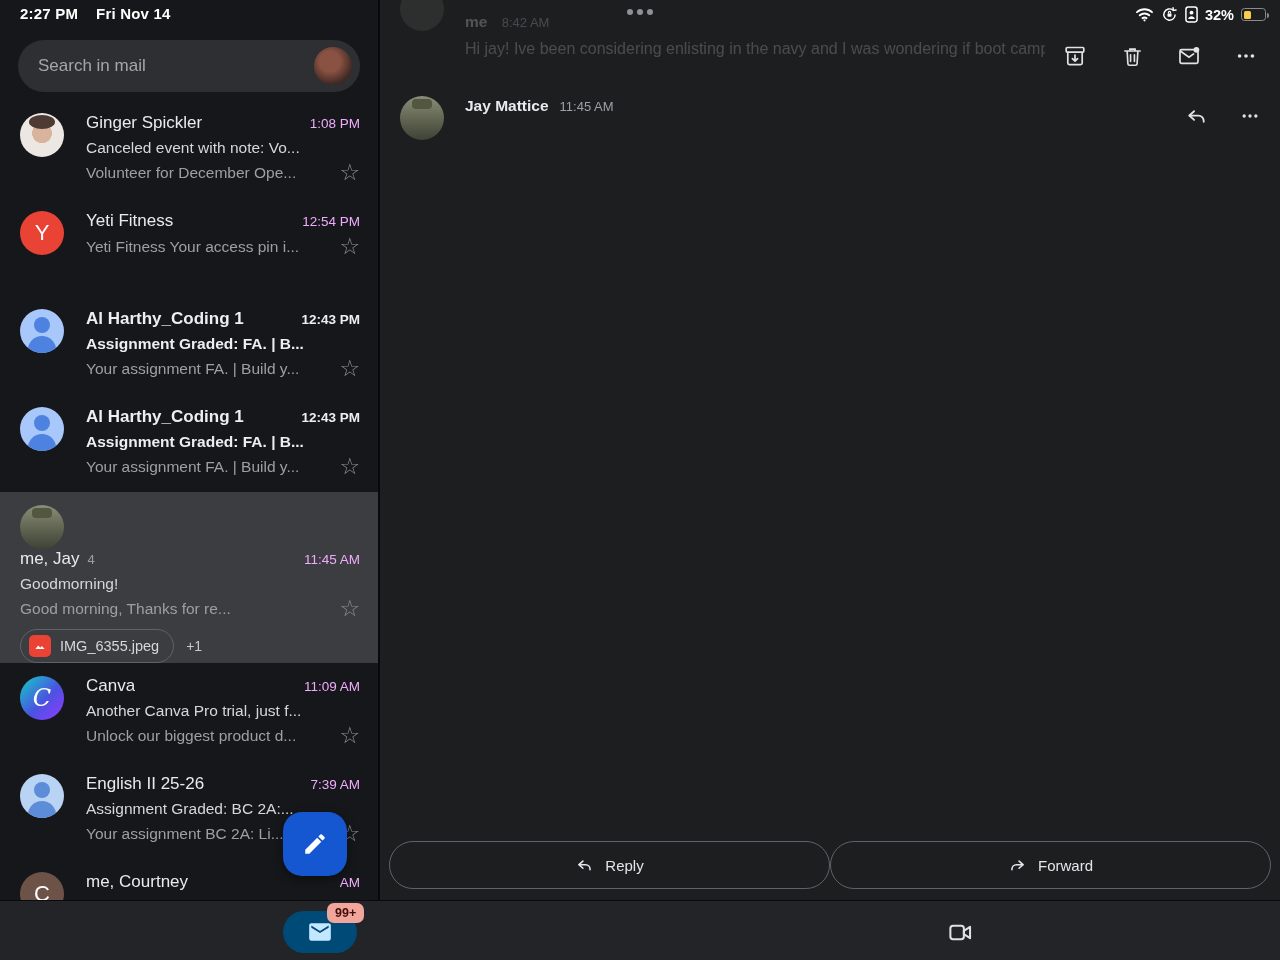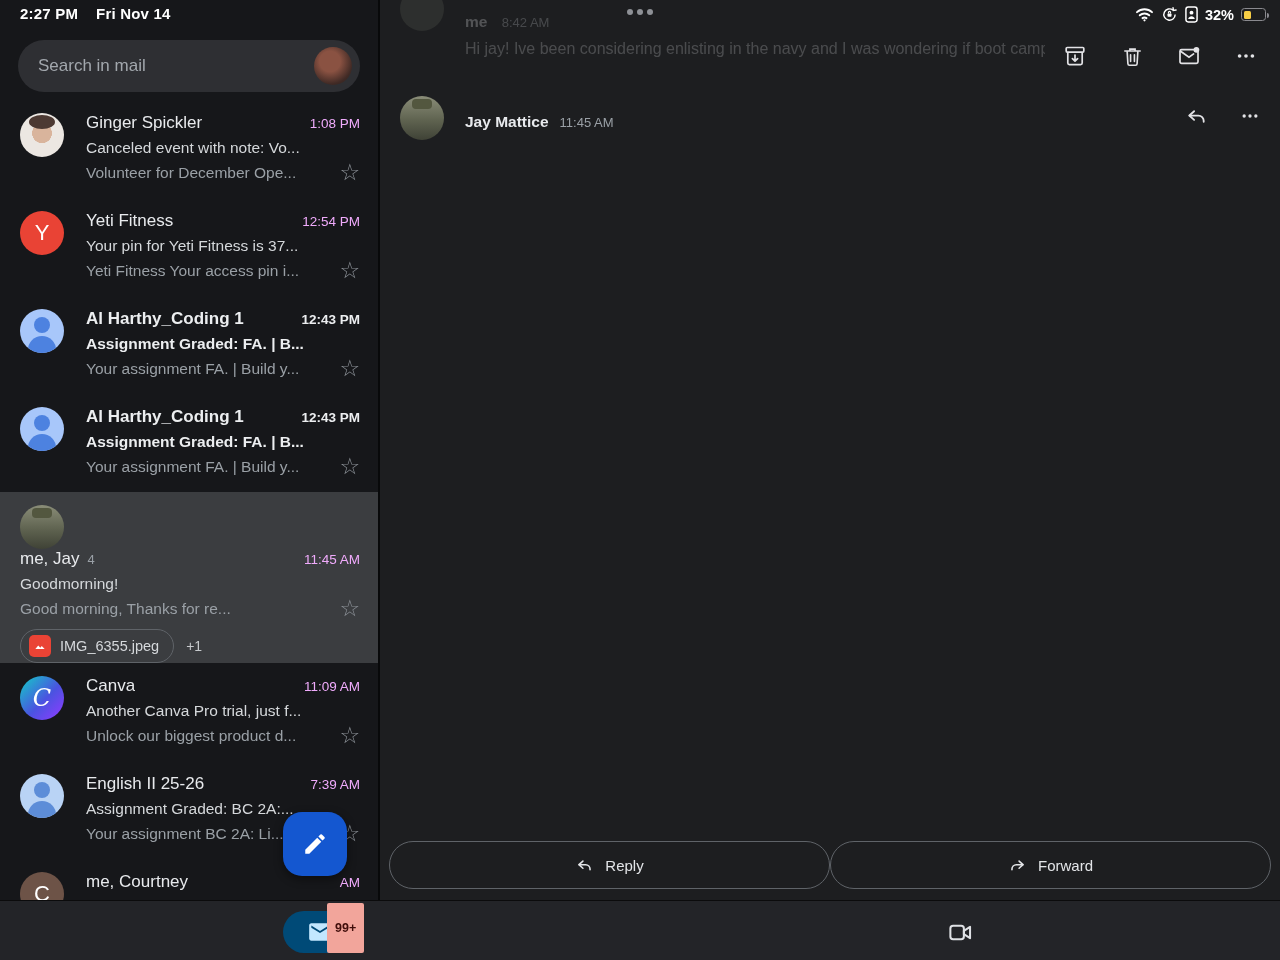--- a/index.html
+++ b/index.html
@@ -63,36 +63,36 @@
   
   .rpane { position:absolute; left:380px; top:0; width:900px; height:900px; background:#1d1e20; overflow:hidden; }
   .faded-avatar { position:absolute; left:20px; top:-13px; width:44px; height:44px; border-radius:50%; background:#6b6f5e; opacity:.22; }
   .faded-name-row { position:absolute; left:85px; top:13px; opacity:.26; font-size:15.5px; font-weight:700; color:#e8eaed; white-space:nowrap; }
   .faded-name-row .ftime { font-weight:400; font-size:13px; color:#bdc1c6; margin-left:10px;margin-top:48px; }
   .faded-snippet { position:absolute; left:85px; top:40px; width:580px; opacity:.24; font-size:16px; color:#d7d9dc; white-space:nowrap; overflow:hidden; }
   .rp-toolbar { position:absolute; top:44px; right:22px; display:flex; gap:33px; align-items:center; }
   .icon-btn { width:24px; height:24px; display:flex; align-items:center; justify-content:center; }
   .msg-header { position:absolute; top:96px; left:20px; right:18px; display:flex; align-items:flex-start; }
   .msg-avatar { flex:none; width:44px; height:44px; border-radius:50%; margin-right:21px; }
-  .msg-head-main { flex:1; min-width:0; padding-top:1px;margin-top:16px; }
+  .msg-head-main { flex:1; min-width:0; padding-top:1px; }
   .msg-name-row { display:flex; align-items:baseline; }
   .msg-sender { font-size:15.5px; font-weight:600; color:#e8eaed; }
   .msg-time { font-size:13px; color:#9aa0a6; margin-left:11px; }
   .msg-to-row { display:flex; align-items:center; margin-top:8px; color:#9aa0a6; font-size:13.5px; gap:6px; }
   .msg-head-actions { display:flex; align-items:center; gap:30px; padding-top:8px; }
   .msg-body { position:absolute; top:162px; left:19px; width:862px; height:672px; overflow:hidden; }
   .msg-body p { margin:0 0 23px 0; font-size:16.5px; line-height:23.6px; color:#dcdee1; letter-spacing:.1px; }
   .msg-actions { position:absolute; top:841px; left:9px; right:9px; height:48px; display:flex; gap:0; }
   .action-btn { flex:1; background:#1d1e20; border:1px solid #5f6368; border-radius:24px; display:flex; align-items:center; justify-content:center; gap:11px; font-size:15px; color:#e3e5e8; }
   
   .fab { position:absolute; left:283px; top:812px; width:64px; height:64px; border-radius:19px; background:#1457d0; display:flex; align-items:center; justify-content:center; z-index:30; box-shadow:0 3px 10px rgba(0,0,0,.45); }
   
   .bottom-bar { position:absolute; left:0; top:900px; width:1280px; height:60px; background:#232428; border-top:1px solid #0b0b0c; z-index:20; }
   .mail-tab { position:absolute; left:283px; top:10px; width:74px; height:42px; border-radius:21px; background:#004a77; display:flex; align-items:center; justify-content:center; }
-  .tab-badge { position:absolute; left:44px; top:-8px; background:#f2a59b; color:#410e0b; font-size:12.5px; font-weight:700; padding:18px 8px; border-radius:2px; }
+  .tab-badge { position:absolute; left:44px; top:-8px; background:#f2a59b; color:#410e0b; font-size:12.5px; font-weight:700; padding:3px 8px; border-radius:7px; }
   .meet-tab { position:absolute; left:933px; top:10px; width:54px; height:42px; display:flex; align-items:center; justify-content:center; }
 </style>
 </head>
 <body>
 
 <div class="status-left">
   <span>2:27 PM</span><span class="date">Fri Nov 14</span>
 </div>
 <div class="status-right">
   <span>
@@ -157,21 +157,20 @@
       <div class="email-row">
         <div class="avatar avatar-red">
           <span>Y</span>
         </div>
         <div class="erow-main">
           <div class="erow-top">
             <span class="ename">Yeti Fitness</span>
 
             <span class="etime">12:54 PM</span>
           </div>
-          <div class="esubject">Your pin for Yeti Fitness is 37...</div>
           <div class="esnippet-row">
             <span class="esnippet">Yeti Fitness Your access pin i...</span>
             <span class="star">☆</span>
           </div>
 
         </div>
       </div>
       <div class="email-row unread">
         <div class="avatar avatar-person-blue"></div>
         <div class="erow-main">

